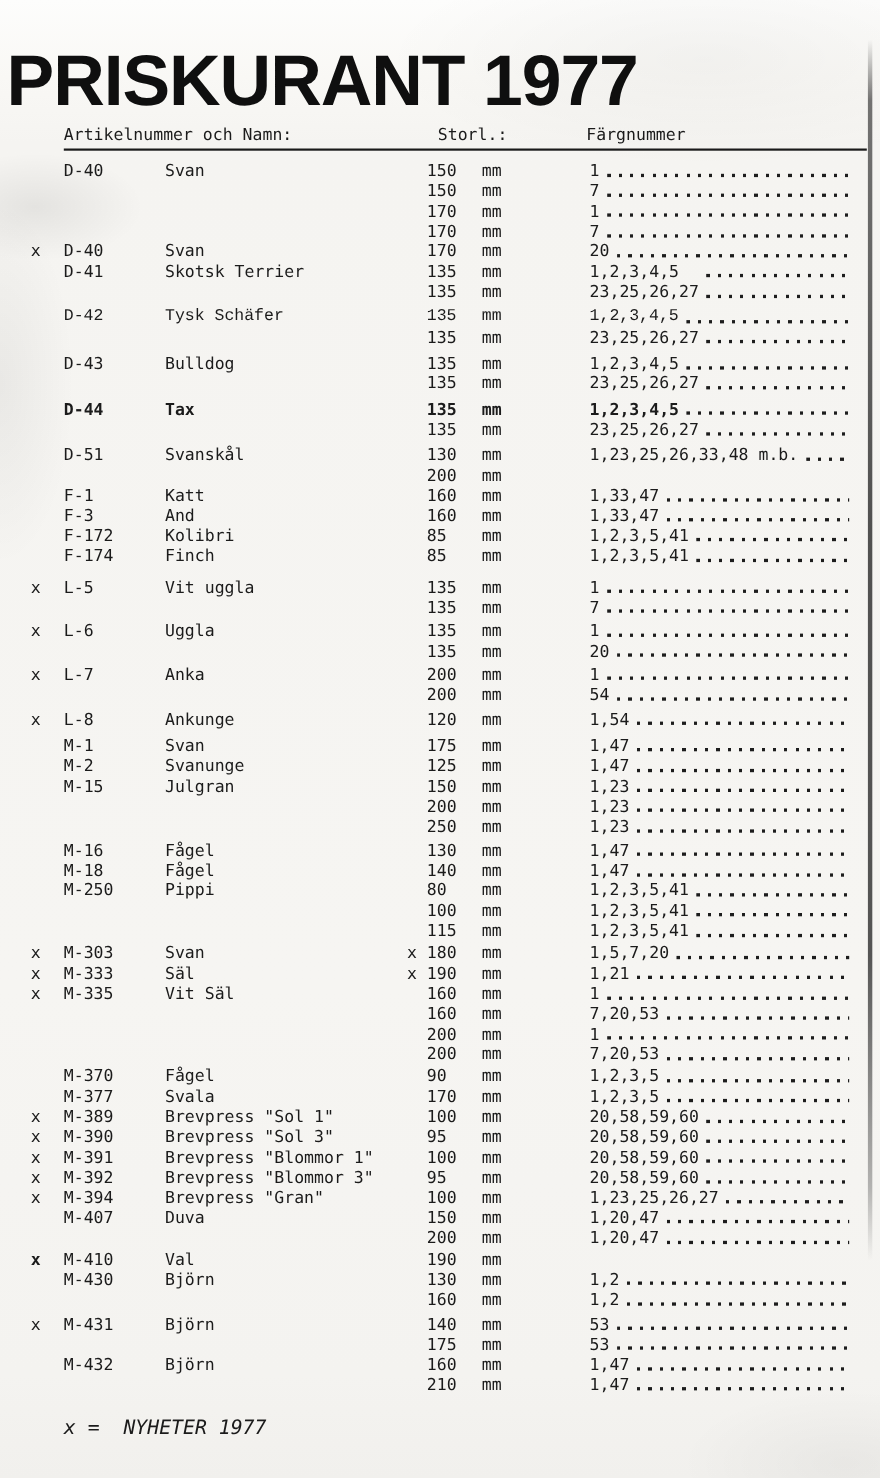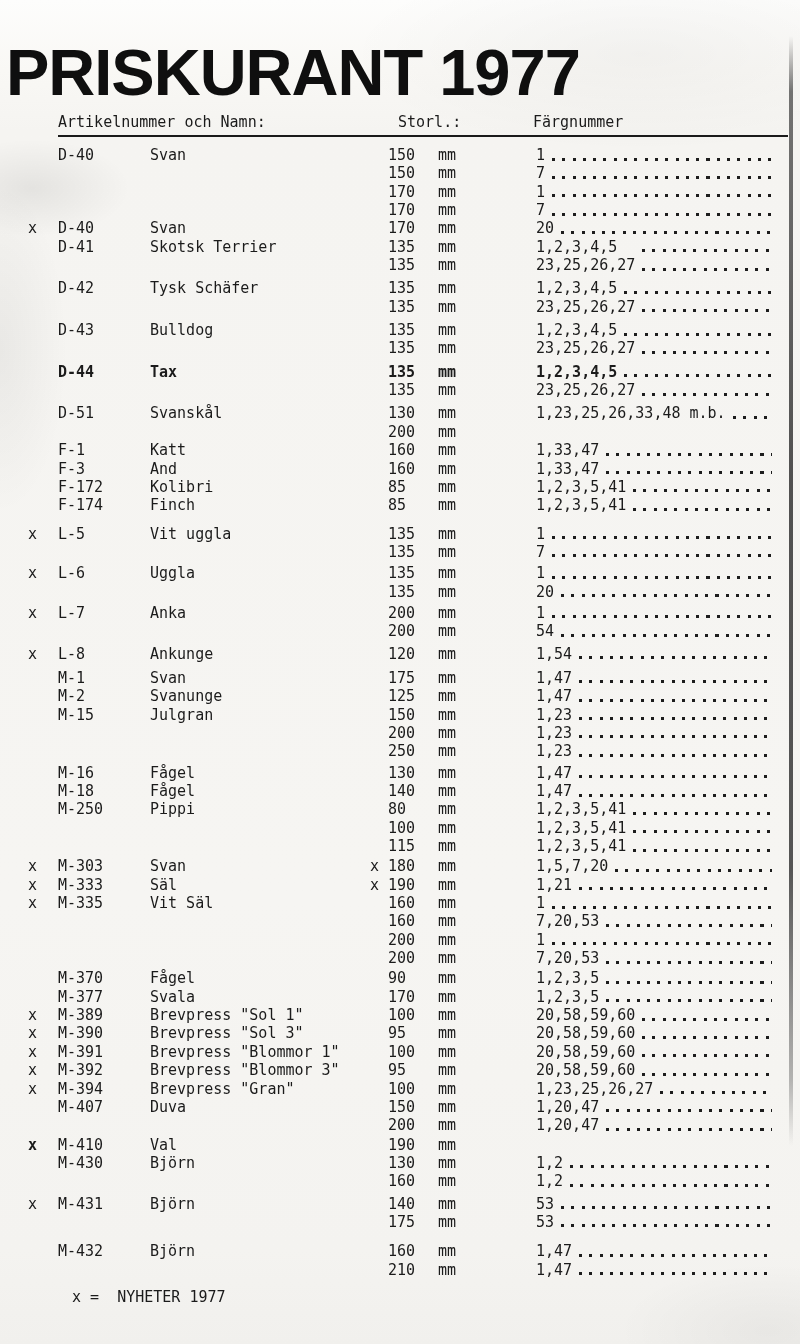--- a/index.html
+++ b/index.html
@@ -38,21 +38,21 @@
   .c-size{position:absolute;left:388px;width:40px;text-align:left;white-space:pre;}
   .c-unit{position:absolute;left:438px;white-space:pre;}
   .c-colors{position:absolute;left:536px;right:28px;display:flex;align-items:stretch;}
   .c-colors .txt{white-space:pre;flex:0 0 auto;}
   .c-colors .leader{
     flex:1 1 auto;margin-left:7px;
     background-image:repeating-linear-gradient(to right,#1d1d1d 0 3px,transparent 3px 10.3px);
     background-size:100% 3px;background-repeat:no-repeat;
     background-position:0 11.5px;
   }
-  .footer{position:absolute;left:72px;top:1288px;font-size:15px;white-space:pre;}
+  .footer{position:absolute;left:58px;top:1288px;font-size:18px;white-space:pre;font-style:italic;}
   .scan-edge{
     position:absolute;left:789px;top:36px;width:4px;height:1110px;
     background:linear-gradient(to bottom,
       rgba(40,40,40,0) 0%, rgba(45,45,45,0.65) 5%,
       rgba(40,40,40,0.8) 40%, rgba(45,45,45,0.8) 75%,
       rgba(80,80,80,0.4) 94%, rgba(80,80,80,0) 100%);
   }
 </style>
 </head>
 <body>
@@ -145,21 +145,21 @@
     <span class="c-art"></span>
     <span class="c-name"></span>
     <span class="c-sm"></span>
     <span class="c-size">135</span>
     <span class="c-unit">mm</span>
     <span class="c-colors">
       <span class="txt">23,25,26,27</span>
       <span class="leader"></span>
     </span>
   </div>
-      <div class="row" style="margin-top: 5px;">
+      <div class="row" style="margin-top: 5px; font-family: Liberation Mono, monospace;">
     <span class="c-mark"></span>
     <span class="c-art">D-42</span>
     <span class="c-name">Tysk Schäfer</span>
     <span class="c-sm"></span>
     <span class="c-size">135</span>
     <span class="c-unit">mm</span>
     <span class="c-colors">
       <span class="txt">1,2,3,4,5</span>
       <span class="leader"></span>
     </span>
@@ -725,21 +725,21 @@
     <span class="c-art"></span>
     <span class="c-name"></span>
     <span class="c-sm"></span>
     <span class="c-size">175</span>
     <span class="c-unit">mm</span>
     <span class="c-colors">
       <span class="txt">53</span>
       <span class="leader"></span>
     </span>
   </div>
-      <div class="row" style="margin-top: 11px; padding-left: 32px;">
+      <div class="row" style="margin-top: 0; padding-left: 32px;">
     <span class="c-mark"></span>
     <span class="c-art">M-432</span>
     <span class="c-name">Björn</span>
     <span class="c-sm"></span>
     <span class="c-size">160</span>
     <span class="c-unit">mm</span>
     <span class="c-colors">
       <span class="txt">1,47</span>
       <span class="leader"></span>
     </span>

